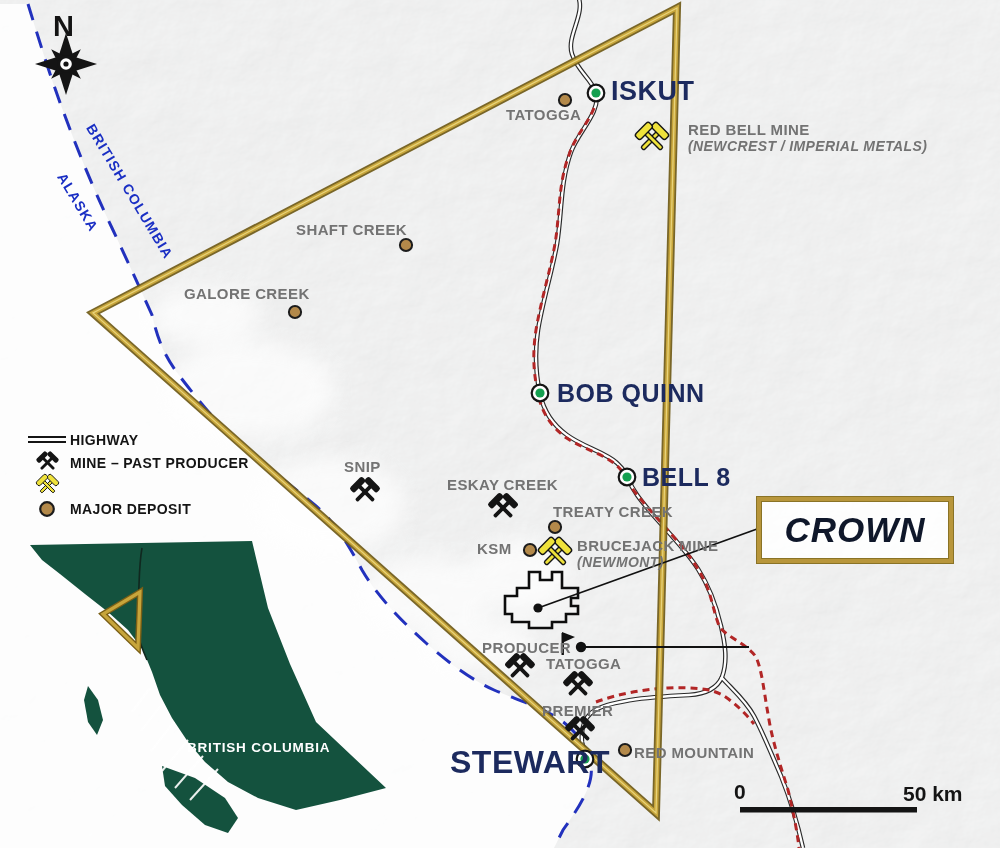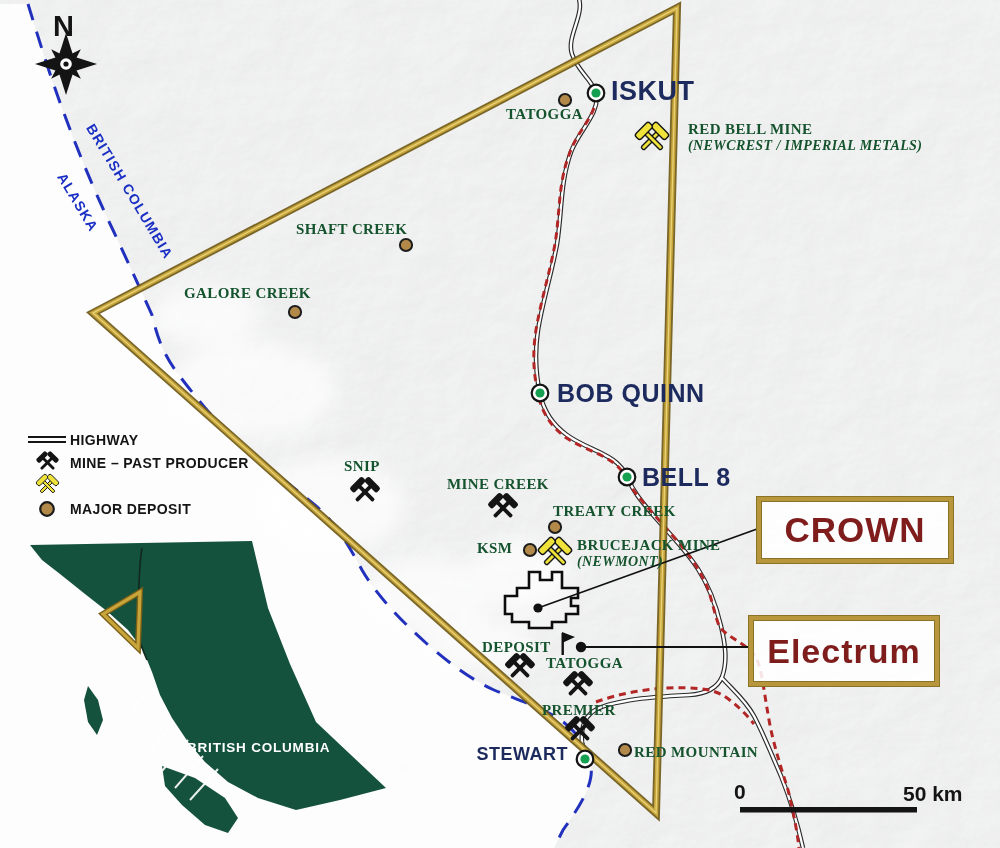--- a/index.html
+++ b/index.html
@@ -1,25 +1,25 @@
 <!DOCTYPE html>
 <html><head>
 <meta charset="utf-8">
 <style>
   html,body{margin:0;padding:0;background:#cfcfcf;font-family:"Liberation Sans",sans-serif;}
   #stage{position:relative;width:1000px;height:848px;overflow:hidden;background:#e8e9e9;}
   svg{display:block;}
   .base-svg{position:absolute;left:0;top:0;z-index:1;}
   .mk{position:absolute;z-index:5;}
-  .lbl{position:absolute;z-index:6;font-weight:bold;font-size:15px;color:#14532d;letter-spacing:.4px;white-space:nowrap;font-family:Liberation Serif, serif;}
+  .lbl{position:absolute;z-index:6;font-weight:bold;font-size:15px;color:#737373;letter-spacing:.4px;white-space:nowrap;}
   .town-lbl{position:absolute;z-index:6;font-weight:bold;font-size:25px;color:#1c2a5e;letter-spacing:.5px;white-space:nowrap;}
   .owner{font-style:italic;font-size:14px;}
   .rot-border{position:absolute;z-index:4;font-weight:bold;font-size:14px;color:#1a2fc4;letter-spacing:1.2px;white-space:nowrap;transform-origin:0 0;}
   .prop-box{position:absolute;z-index:7;background:rgba(255,255,255,.88);border:4px solid #b8963b;box-shadow:0 0 0 1px #8a7326 inset,0 0 0 1px #8a7326;display:flex;align-items:center;justify-content:center;}
-  .prop-box span{font-weight:bold;letter-spacing:1px;color:#7f1d1d;}
+  .prop-box span{font-weight:bold;letter-spacing:1px;color:#0f172a;font-style:italic;}
   .compass-n{position:absolute;z-index:6;font-weight:bold;font-size:29px;color:#141414;}
   .legend{position:absolute;left:24px;top:428px;z-index:6;}
   .legend-row{display:flex;align-items:center;height:23px;}
   .legend-ic{width:46px;display:flex;justify-content:center;align-items:center;flex:0 0 46px;}
   .legend-tx{font-weight:bold;font-size:14px;color:#141414;letter-spacing:.4px;white-space:nowrap;}
   .scale-lbl{position:absolute;z-index:6;font-weight:bold;font-size:21px;color:#141414;}
   .inset-lbl{position:absolute;z-index:6;font-weight:bold;font-size:13.5px;color:#fff;letter-spacing:.8px;white-space:nowrap;}
   .hammers-black{fill:#141414;}
   .hammers-yellow{fill:#efe23b;stroke:#141414;stroke-width:1.1px;}
 </style>
@@ -183,21 +183,21 @@
   <div class="mk" style="left:575px;top:749px;">
     <svg width="20" height="20">
         <circle cx="10" cy="10" r="8.3" fill="#fff" stroke="#141414" stroke-width="2.2"></circle>
         <circle cx="10" cy="10" r="4.6" fill="#14a050"></circle>
       </svg>
   </div>
 
   <div class="town-lbl" style="left:611px;top:76px;font-size:27px;">ISKUT</div>
   <div class="town-lbl" style="left:557px;top:379px;">BOB QUINN</div>
   <div class="town-lbl" style="left:642px;top:463px;">BELL 8</div>
-  <div class="town-lbl" style="left:450px;top:744px;width:118px;text-align:right;font-size:18px;">STEWART</div>
+  <div class="town-lbl" style="left:450px;top:744px;width:118px;text-align:right;font-size:32px;">STEWART</div>
 
   <div class="mk" style="left:557px;top:92px;">
     <svg width="16" height="16">
         <circle cx="8" cy="8" r="6.1" fill="#b3894a" stroke="#1c1c1c" stroke-width="2"></circle>
       </svg>
     </div>
   <div class="mk" style="left:398px;top:237px;">
     <svg width="16" height="16">
         <circle cx="8" cy="8" r="6.1" fill="#b3894a" stroke="#1c1c1c" stroke-width="2"></circle>
       </svg>
@@ -250,22 +250,22 @@
         <use href="#sym-hammers"></use>
       </svg>
     </div>
   <div class="mk" style="left:562px;top:713px;">
     <svg class="hammers-black" width="36" height="36">
         <use href="#sym-hammers"></use>
       </svg>
     </div>
 
   <div class="lbl" style="left:344px;top:458px;">SNIP</div>
-  <div class="lbl" style="left:447px;top:476px;">MINE CREEK</div>
-  <div class="lbl" style="left:482px;top:639px;">DEPOSIT</div>
+  <div class="lbl" style="left:447px;top:476px;">ESKAY CREEK</div>
+  <div class="lbl" style="left:482px;top:639px;">PRODUCER</div>
   <div class="lbl" style="left:546px;top:655px;">TATOGGA</div>
   <div class="lbl" style="left:542px;top:702px;">PREMIER</div>
 
   <div class="mk" style="left:632px;top:119px;">
     <svg class="hammers-yellow" width="40" height="40">
         <use href="#sym-hammers"></use>
       </svg>
     </div>
   <div class="lbl" style="left:688px;top:121px;">RED BELL MINE</div>
   <div class="lbl owner" style="left:688px;top:138px;">(NEWCREST / IMPERIAL METALS)</div>
@@ -273,23 +273,20 @@
   <div class="mk" style="left:535px;top:534px;">
     <svg class="hammers-yellow" width="40" height="40">
         <use href="#sym-hammers"></use>
       </svg>
     </div>
   <div class="lbl" style="left:577px;top:537px;">BRUCEJACK MINE</div>
   <div class="lbl owner" style="left:577px;top:554px;">(NEWMONT)</div>
 
   <div class="prop-box" style="left:757px;top:497px;width:188px;height:58px;">
     <span style="font-size:35px;">CROWN</span>
-  </div>
-  <div class="prop-box" style="left:749px;top:616px;width:182px;height:62px;">
-    <span style="font-size:34px;">Electrum</span>
   </div>
 
   <div class="legend">
     <div class="legend-row">
       <span class="legend-ic">
         <svg width="38" height="9">
             <line x1="0" y1="2" x2="38" y2="2" stroke="#141414" stroke-width="2"></line>
             <line x1="0" y1="7" x2="38" y2="7" stroke="#141414" stroke-width="2"></line>
           </svg>
         </span>

